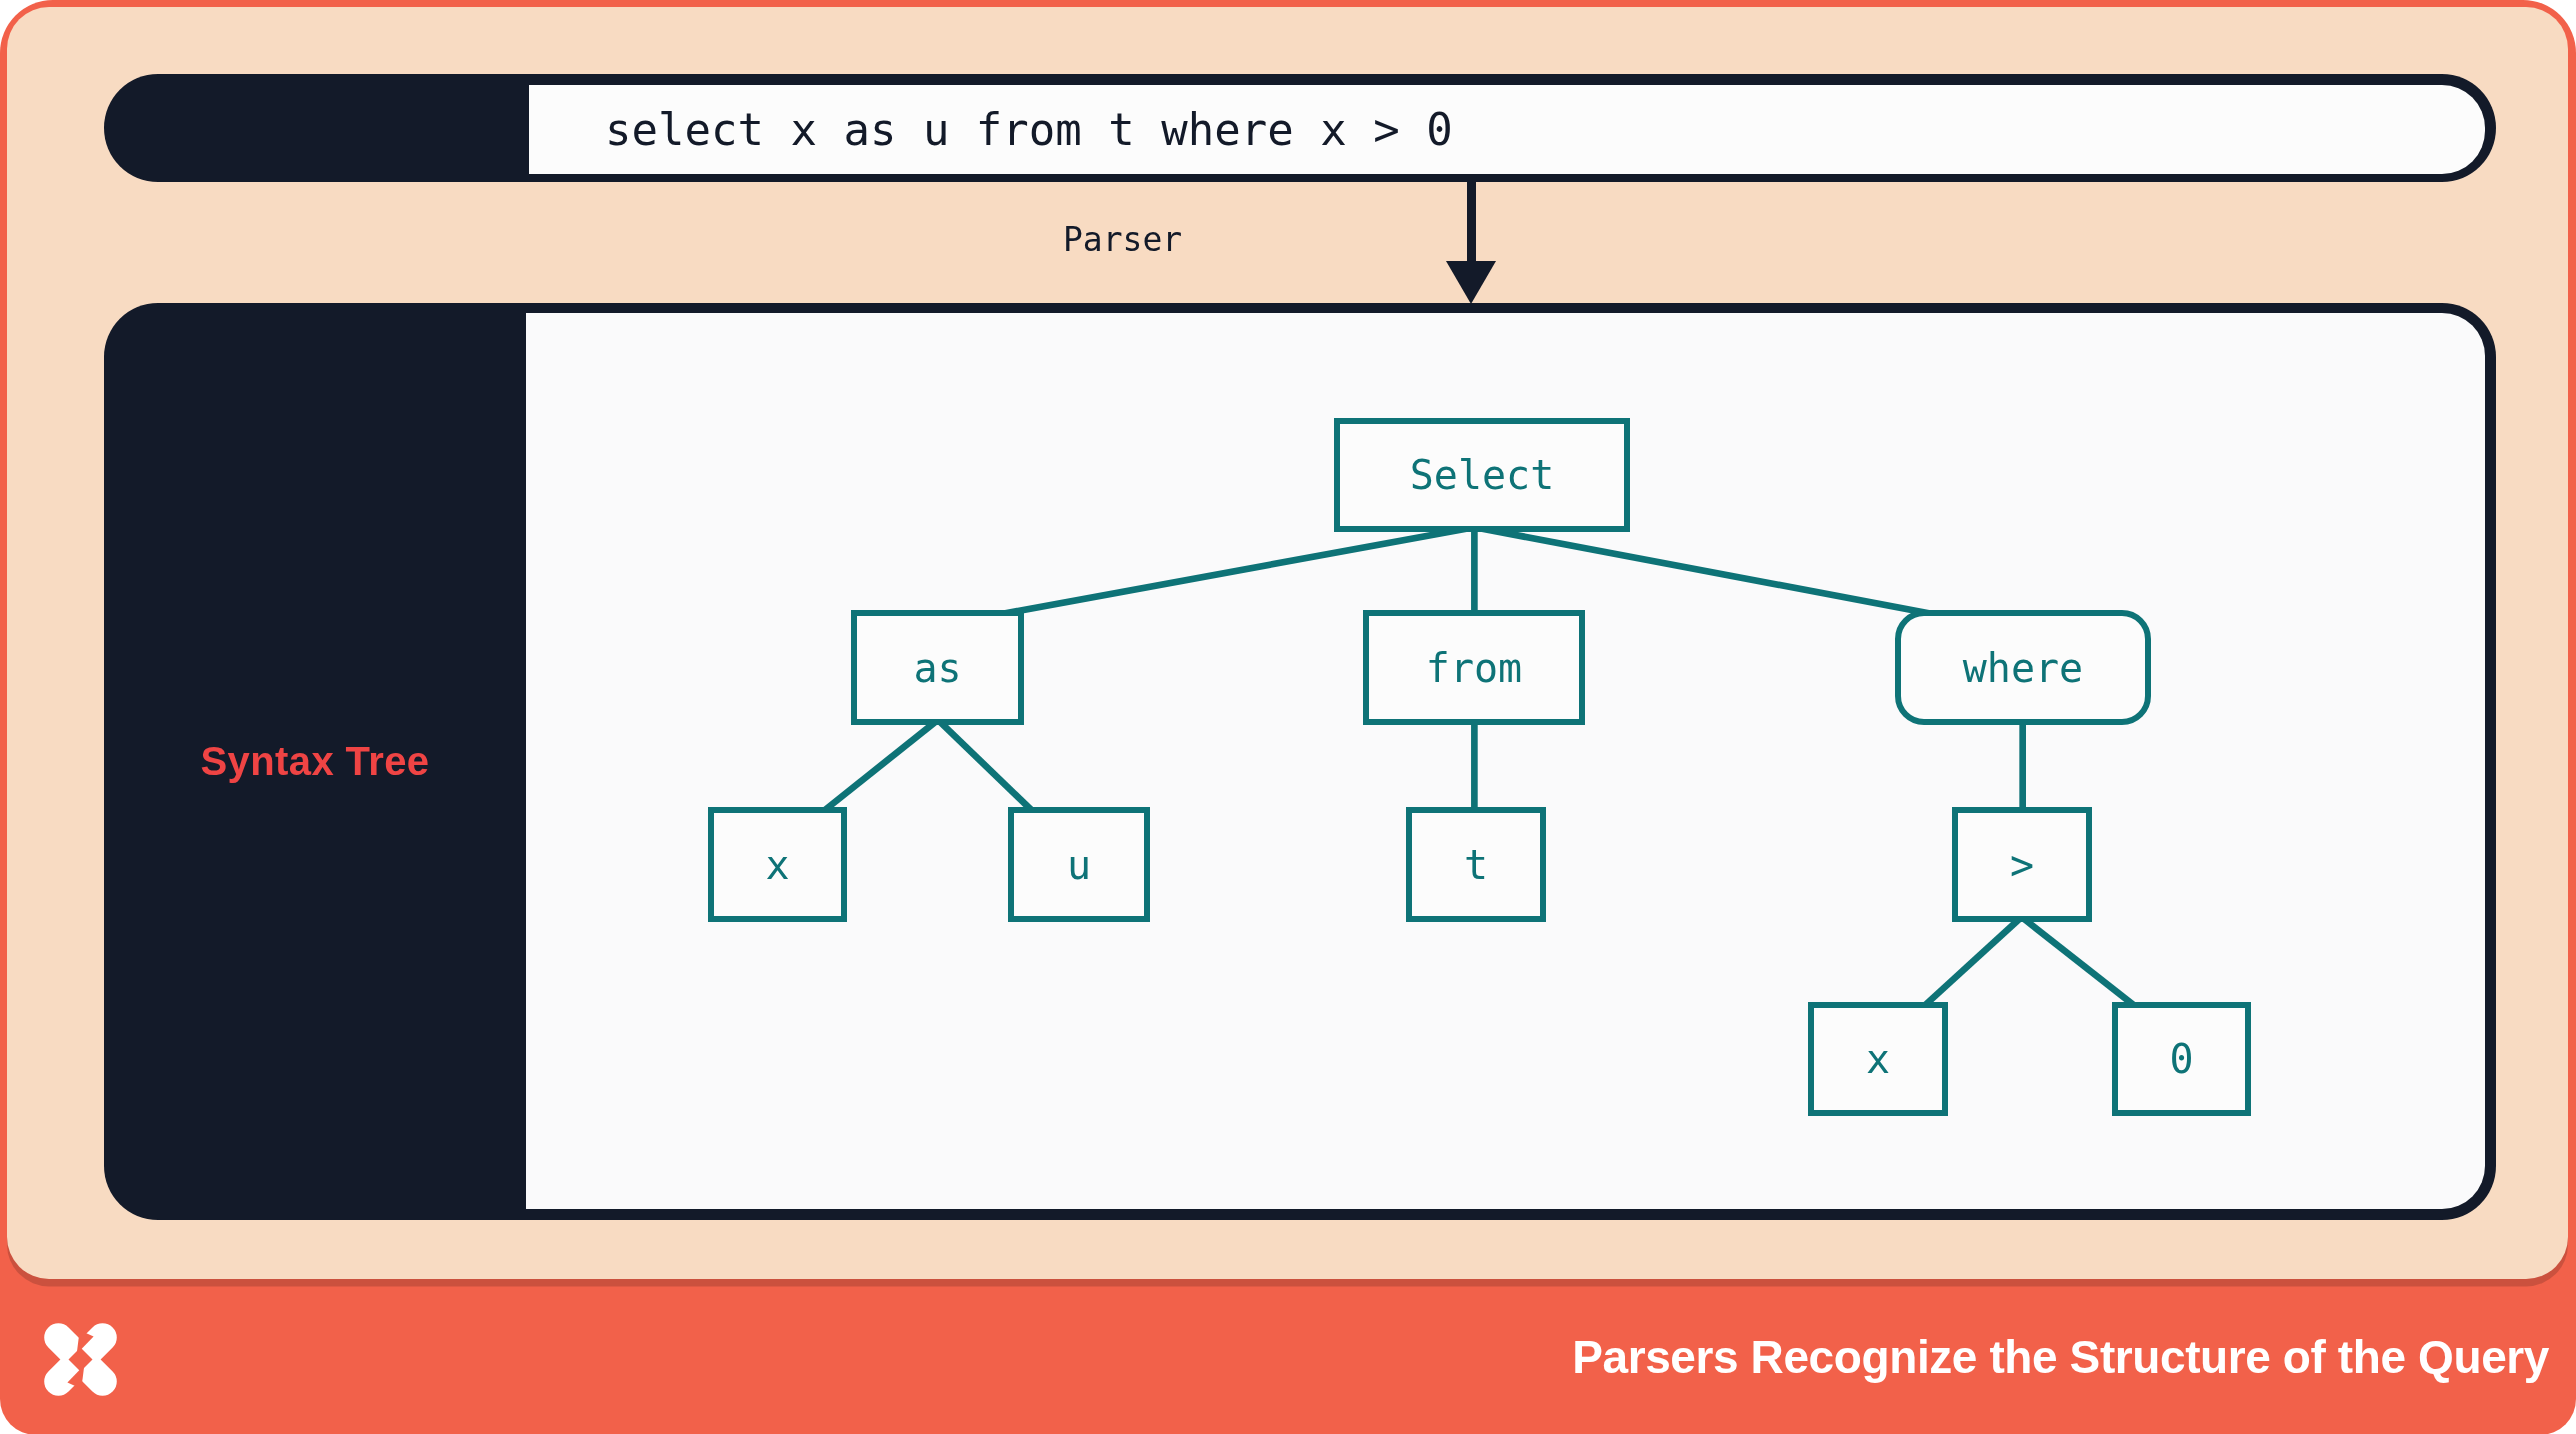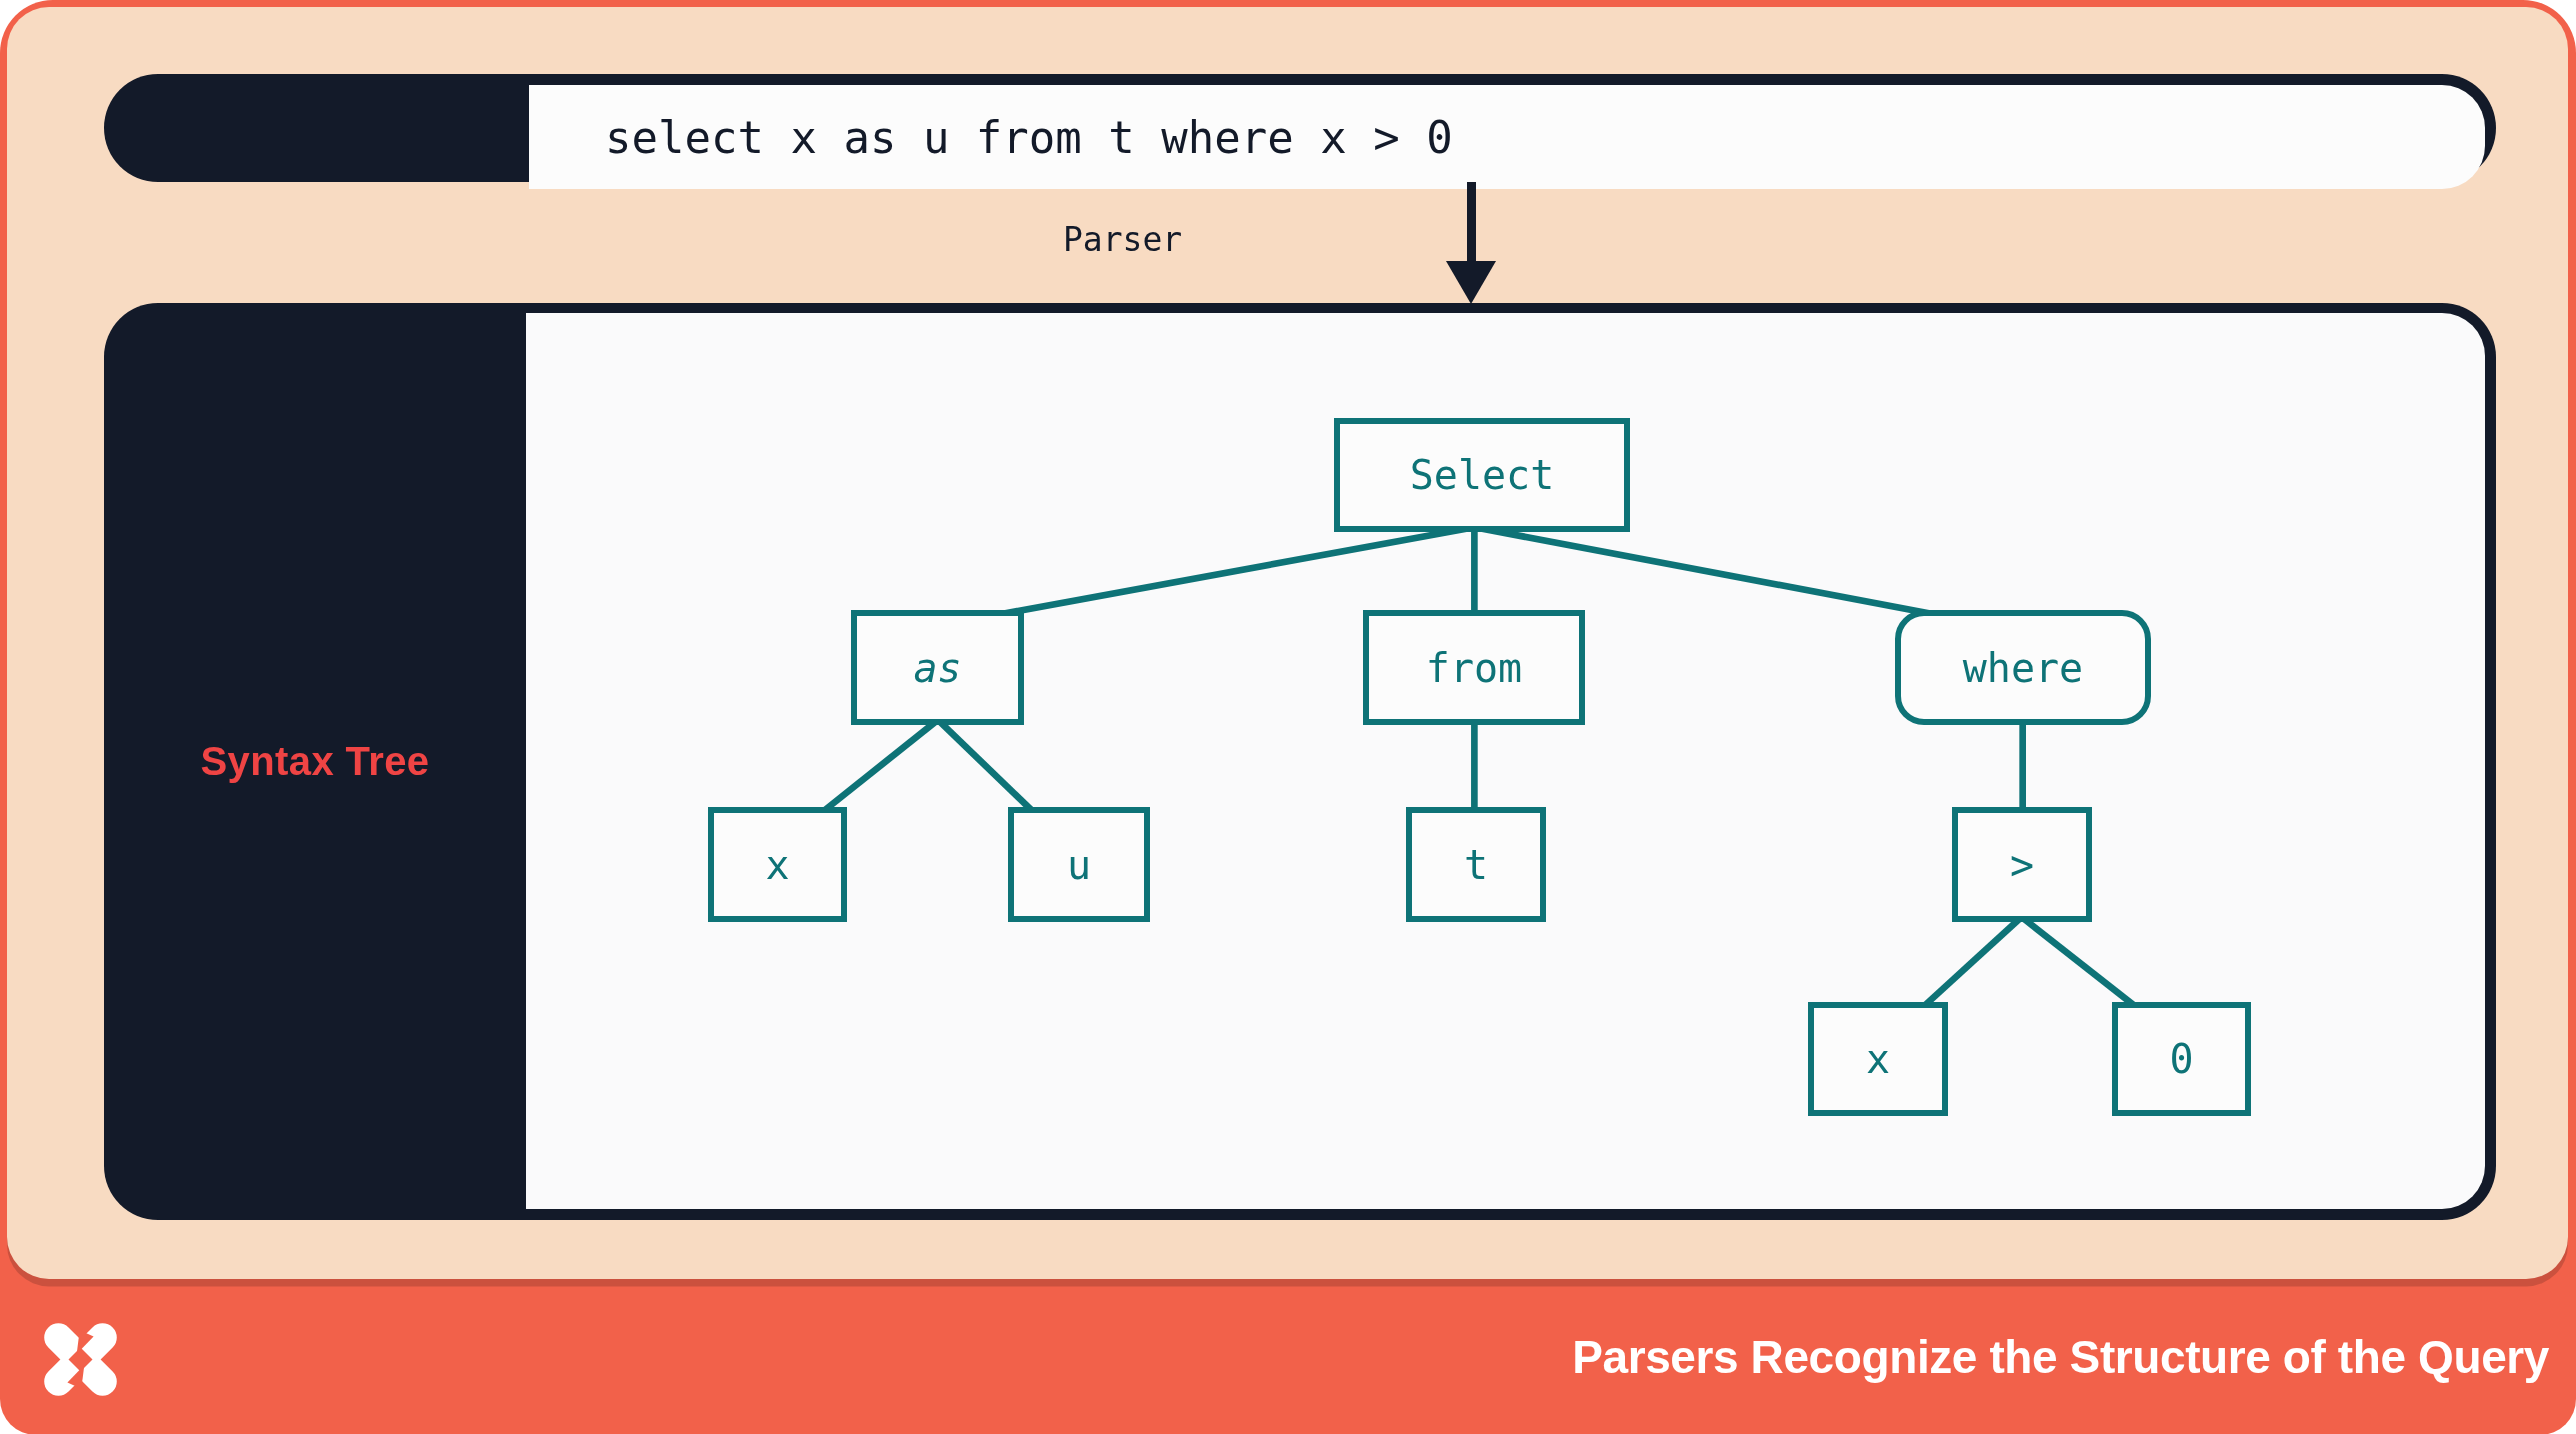--- a/index.html
+++ b/index.html
@@ -36,21 +36,21 @@
   }
   .sql-label-zone{
     position:absolute;left:0;top:0;width:425px;height:108px;
     display:flex;align-items:center;justify-content:center;
   }
   .sql-label-zone span{
     color:#fff;font-weight:bold;font-size:34px;letter-spacing:0.4px;
   }
   .sql-inner{
     position:absolute;left:425px;top:11px;
-    width:1956px;height:104px;
+    width:1956px;height:89px;
     background:var(--panel-white);
     border-radius:0 43px 43px 0;
     display:flex;align-items:center;
     padding-left:76px;
   }
   .sql-inner span{
     font-family:"DejaVu Sans Mono", monospace;
     font-size:44px;color:var(--navy);
   }
   
@@ -137,21 +137,21 @@
           <line x1="1280" y1="289" x2="1280" y2="408" stroke="#0E7377" stroke-width="9"></line>
           <line x1="1280" y1="289" x2="1909.28" y2="408" stroke="#0E7377" stroke-width="9"></line>
           <line x1="556" y1="549" x2="399.15999999999997" y2="674" stroke="#0E7377" stroke-width="9"></line>
           <line x1="556" y1="549" x2="685.56" y2="674" stroke="#0E7377" stroke-width="9"></line>
           <line x1="1280" y1="549" x2="1280" y2="674" stroke="#0E7377" stroke-width="9"></line>
           <line x1="2020" y1="549" x2="2020" y2="674" stroke="#0E7377" stroke-width="9"></line>
           <line x1="2018.5" y1="815" x2="1884.98" y2="937" stroke="#0E7377" stroke-width="9"></line>
           <line x1="2018.5" y1="815" x2="2173.84" y2="937" stroke="#0E7377" stroke-width="9"></line>
         </svg>
     <div class="tree-node" style="left: 808px; top: 105px; width: 296px; height: 114px;">Select</div>
-        <div class="tree-node" style="left: 325px; top: 297px; width: 173px; height: 115px; font-style: italic;">as</div>
+        <div class="tree-node" style="left: 325px; top: 297px; width: 173px; height: 115px;">as</div>
         <div class="tree-node" style="left: 837px; top: 297px; width: 222px; height: 115px;">from</div>
         <div class="tree-node" style="left: 1369px; top: 297px; width: 256px; height: 115px; border-radius: 29px;">where</div>
         <div class="tree-node" style="left: 182px; top: 494px; width: 139px; height: 115px;">x</div>
         <div class="tree-node" style="left: 482px; top: 494px; width: 142px; height: 115px;">u</div>
         <div class="tree-node" style="left: 880px; top: 494px; width: 140px; height: 115px;">t</div>
         <div class="tree-node" style="left: 1426px; top: 494px; width: 140px; height: 115px;">&gt;</div>
         <div class="tree-node" style="left: 1282px; top: 689px; width: 140px; height: 114px;">x</div>
         <div class="tree-node" style="left: 1586px; top: 689px; width: 139px; height: 114px;">0</div>
       </div>
   </div>

